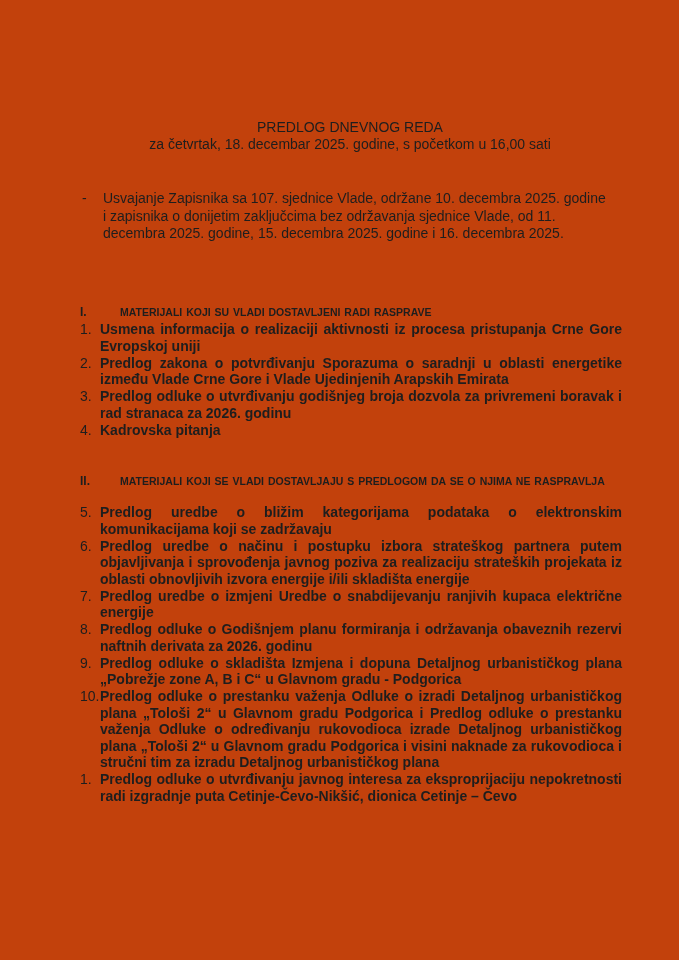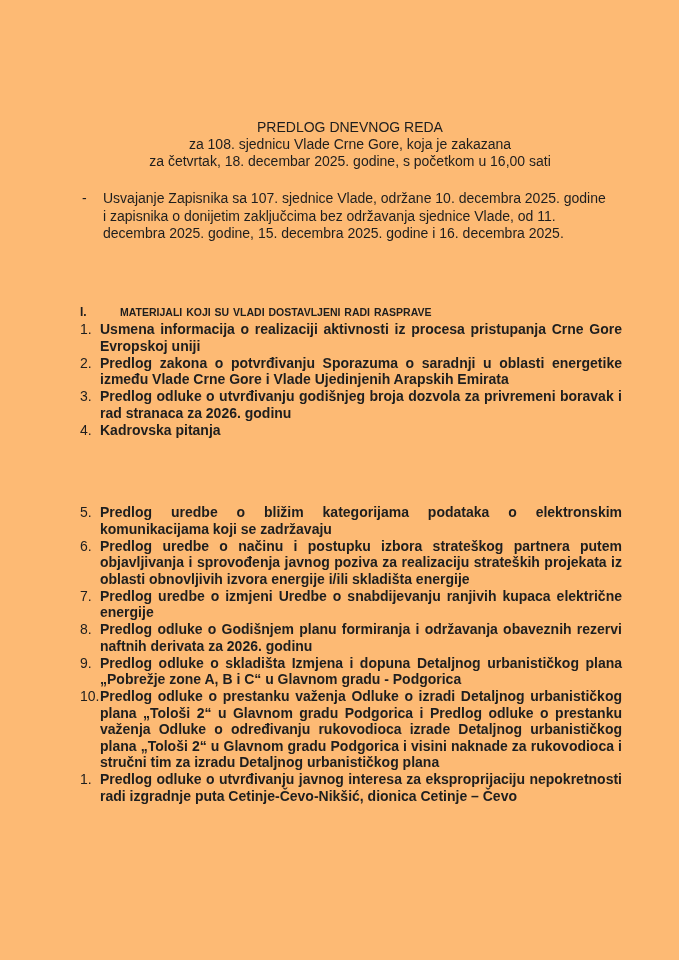--- a/index.html
+++ b/index.html
@@ -12,21 +12,21 @@
       height: 960px;
       position: relative;
       overflow: hidden;
       font-family: "Liberation Sans", sans-serif;
       color: #1e1e1e;
     }
     .page {
       position: absolute;
       left: 0; top: 0;
       width: 679px; height: 960px;
-      background: #fdba74;
+      background: #c2410c;
     }
     .title-block {
       position: absolute;
       left: 80px;
       top: 119px;
       width: 540px;
       text-align: center;
       font-size: 14px;
       line-height: 17px;
     }
@@ -97,21 +97,20 @@
       font-weight: bold;
     }
   </style>
 </head>
 <body>
 
 <div class="page">
 
   <div class="title-block">
     <div>PREDLOG DNEVNOG REDA</div>
-    <div>za 108. sjednicu Vlade Crne Gore, koja je zakazana</div>
     <div>za četvrtak, 18. decembar 2025. godine, s početkom u 16,00 sati</div>
   </div>
 
   <div class="minutes">
     <span class="dash">-</span>
     <div class="text">
       <div>Usvajanje Zapisnika sa 107. sjednice Vlade, održane 10. decembra 2025. godine</div>
       <div>i zapisnika o donijetim zaključcima bez održavanja sjednice Vlade, od 11.</div>
       <div>decembra 2025. godine, 15. decembra 2025. godine i 16. decembra 2025.</div>
     </div>
@@ -133,20 +132,24 @@
     <li>
       <span class="n">3.</span>
       <span class="t">Predlog odluke o utvrđivanju godišnjeg broja dozvola za privremeni boravak i rad stranaca za 2026. godinu</span>
     </li>
     <li>
       <span class="n">4.</span>
       <span class="t">Kadrovska pitanja</span>
     </li>
   </ul>
 
+  <div class="section-head" style="top:474px;">
+    <span class="num">II.</span>
+    <div class="label">MATERIJALI KOJI SE VLADI DOSTAVLJAJU S PREDLOGOM DA SE O NJIMA NE RASPRAVLJA</div>
+  </div>
   <ul class="items" style="top:504px;">
     <li>
       <span class="n">5.</span>
       <span class="t">Predlog uredbe o bližim kategorijama podataka o elektronskim komunikacijama koji se zadržavaju</span>
     </li>
     <li>
       <span class="n">6.</span>
       <span class="t">Predlog uredbe o načinu i postupku izbora strateškog partnera putem objavljivanja i sprovođenja javnog poziva za realizaciju strateških projekata iz oblasti obnovljivih izvora energije i/ili skladišta energije</span>
     </li>
     <li>

